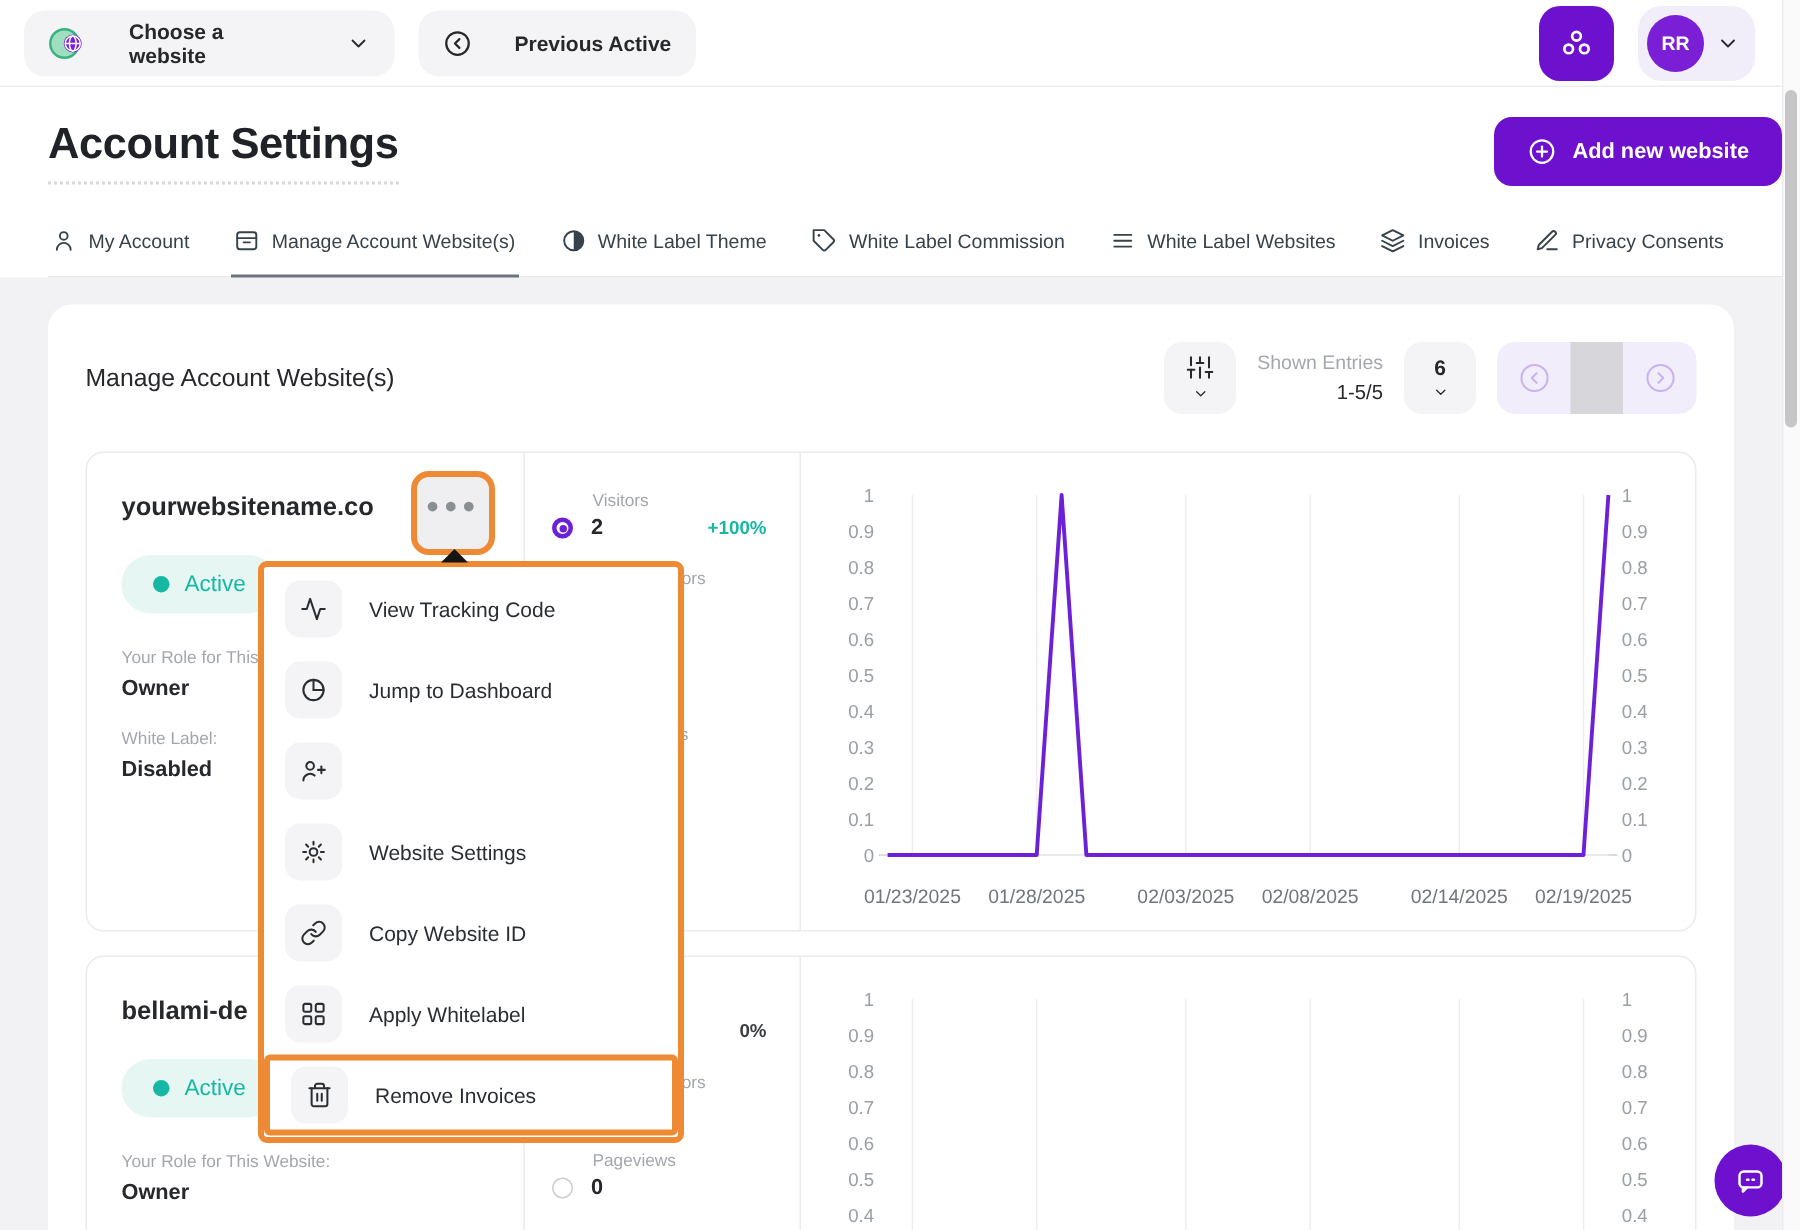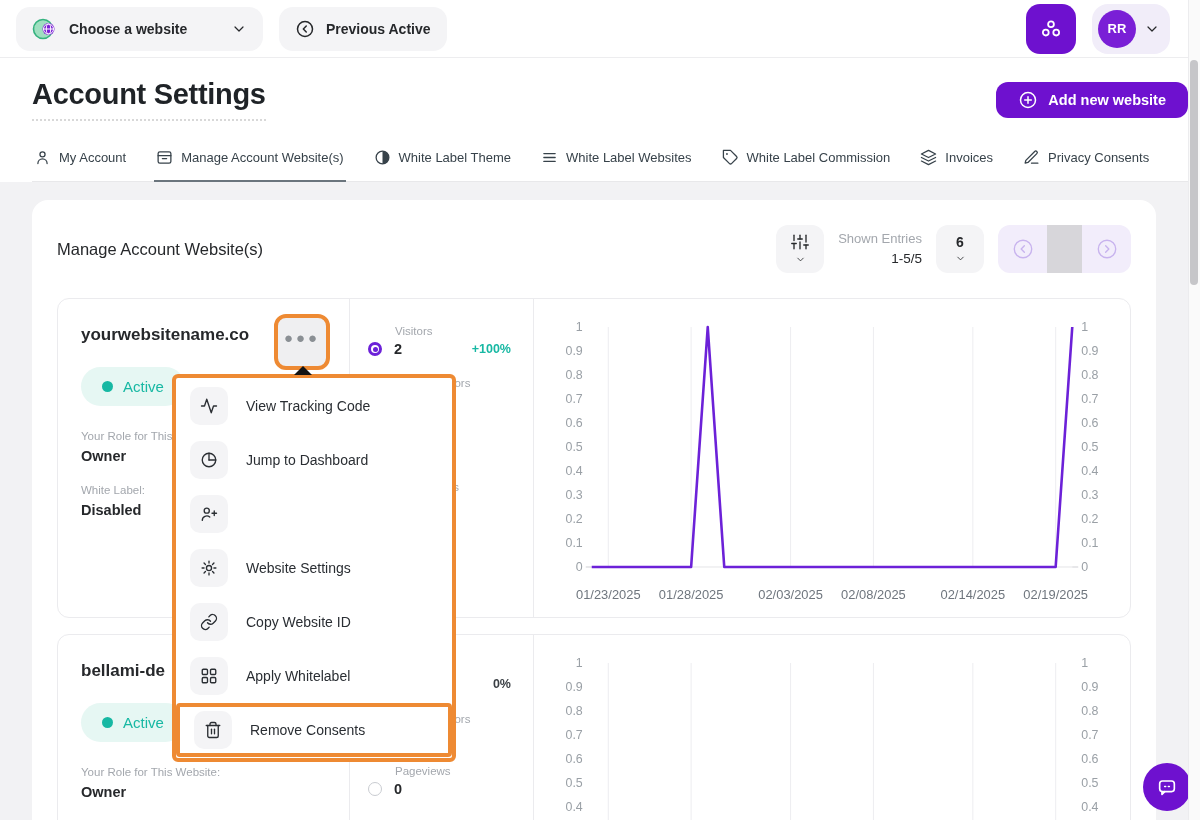--- a/index.html
+++ b/index.html
@@ -3,41 +3,41 @@
 <meta charset="utf-8">
 <style>
   * { margin:0; padding:0; box-sizing:border-box; }
   html,body { width:1200px; height:820px; overflow:hidden; background:#fff;
     font-family:"Liberation Sans","DejaVu Sans",sans-serif; color:#26282b; }
   .page { position:relative; width:1200px; height:820px; }
 
   
   .topbar { height:58px; display:flex; align-items:center; gap:16px; padding:0 16px;
     background:#fff; border-bottom:1px solid #ededef; }
-  .pill-btn { display:flex; align-items:center; gap:11px; height:44px; padding:0 16px;
+  .pill-btn { display:flex; align-items:center; gap:28px; height:44px; padding:0 16px;
     background:#f4f4f6; border-radius:14px; font-size:14px; font-weight:700; color:#26282b; cursor:pointer; }
   .pill-btn.chooser { width:247px; }
   .pill-btn .spacer { margin-left:auto; }
   .icon { display:inline-flex; align-items:center; justify-content:center; }
   .icon svg { display:block; }
   .topbar-right { margin-left:auto; display:flex; align-items:center; gap:16px; padding-right:14px; }
   .sq-purple { width:50px; height:50px; border-radius:14px; background:#6e11cf; display:flex;
     align-items:center; justify-content:center; color:#fff; cursor:pointer; }
   .avatar-pill { display:flex; align-items:center; gap:8px; height:50px; padding:6px 10px 6px 6px;
     background:#f1edf9; border-radius:16px; cursor:pointer; }
   .avatar { width:38px; height:38px; border-radius:50%; background:#7a1fd6; color:#fff;
     font-size:13px; font-weight:700; display:flex; align-items:center; justify-content:center; }
 
   
   .header { background:#fff; padding:20px 12px 0 32px; }
   .header-row { display:flex; align-items:center;gap:23px; }
   h1.title { font-size:29px; font-weight:700; color:#1f2327; letter-spacing:-0.3px;
     border-bottom:2px dotted #d8d8d8; padding-bottom:8px; }
   .header-actions { margin-left:auto; display:flex; align-items:center; gap:12px; }
-  .btn-primary { display:flex; align-items:center; gap:10px; height:36px; padding:0 22px;
+  .btn-primary { display:flex; align-items:center; gap:10px; height:46px; padding:0 22px;
     background:#6e11cf; color:#fff; border:none; border-radius:12px; font-size:14.5px; font-weight:700; cursor:pointer; }
   .date-pill { display:flex; align-items:center; gap:12px; height:46px; padding:0 16px;
     background:#f4f4f6; border-radius:12px; cursor:pointer; }
   .date-pill .label { font-size:14.5px; font-weight:700; color:#26282b; }
   .date-pill .value { font-size:13px; color:#3c4147; }
 
   
   .tabs { display:flex; gap:26px; margin-top:24px; border-bottom:1px solid #e8e8ea; padding-left:0; }
   .tab { display:flex; align-items:center; gap:8px; padding:4px 2px 14px 2px; font-size:13px;
     font-weight:500; color:#37424a; cursor:pointer; border-bottom:2.5px solid transparent; margin-bottom:-1px; white-space:nowrap; }
@@ -207,35 +207,35 @@
             <svg width="17" height="17" viewBox="0 0 24 24" fill="none" stroke="currentColor" stroke-width="1.8" stroke-linecap="round" stroke-linejoin="round">
               <circle cx="12" cy="12" r="9"></circle>
               <path d="M12 3a9 9 0 0 1 0 18z" fill="currentColor" stroke="none"></path>
             </svg>
           </span>
           <span>White Label Theme</span>
         </div>
         <div class="tab">
           <span class="icon">
             <svg width="17" height="17" viewBox="0 0 24 24" fill="none" stroke="currentColor" stroke-width="1.8" stroke-linecap="round" stroke-linejoin="round">
+              <path d="M20.59 13.41l-7.17 7.17a2 2 0 0 1-2.83 0L2 12V2h10l8.59 8.59a2 2 0 0 1 0 2.82z"></path>
+              <circle cx="7" cy="7" r="1.3" fill="currentColor" stroke="none"></circle>
+            </svg>
+          </span>
+          <span>White Label Commission</span>
+        </div>
+        <div class="tab">
+          <span class="icon">
+            <svg width="17" height="17" viewBox="0 0 24 24" fill="none" stroke="currentColor" stroke-width="1.8" stroke-linecap="round" stroke-linejoin="round">
               <line x1="4" y1="6.5" x2="20" y2="6.5"></line>
               <line x1="4" y1="12" x2="20" y2="12"></line>
               <line x1="4" y1="17.5" x2="20" y2="17.5"></line>
             </svg>
           </span>
           <span>White Label Websites</span>
-        </div>
-        <div class="tab">
-          <span class="icon">
-            <svg width="17" height="17" viewBox="0 0 24 24" fill="none" stroke="currentColor" stroke-width="1.8" stroke-linecap="round" stroke-linejoin="round">
-              <path d="M20.59 13.41l-7.17 7.17a2 2 0 0 1-2.83 0L2 12V2h10l8.59 8.59a2 2 0 0 1 0 2.82z"></path>
-              <circle cx="7" cy="7" r="1.3" fill="currentColor" stroke="none"></circle>
-            </svg>
-          </span>
-          <span>White Label Commission</span>
         </div>
         <div class="tab">
           <span class="icon">
             <svg width="17" height="17" viewBox="0 0 24 24" fill="none" stroke="currentColor" stroke-width="1.8" stroke-linecap="round" stroke-linejoin="round">
               <polygon points="12 2 2 7 12 12 22 7 12 2"></polygon>
               <polyline points="2 12 12 17 22 12"></polyline>
               <polyline points="2 17 12 22 22 17"></polyline>
             </svg>
           </span>
           <span>Invoices</span>
@@ -552,21 +552,21 @@
           <div class="menu-item">
             <span class="icon-box icon">
               <svg width="18" height="18" viewBox="0 0 24 24" fill="none" stroke="currentColor" stroke-width="1.8" stroke-linecap="round" stroke-linejoin="round">
                 <path d="M3 6h18"></path>
                 <path d="M19 6v14a2 2 0 0 1-2 2H7a2 2 0 0 1-2-2V6"></path>
                 <path d="M8 6V4a2 2 0 0 1 2-2h4a2 2 0 0 1 2 2v2"></path>
                 <line x1="10" y1="11" x2="10" y2="17"></line>
                 <line x1="14" y1="11" x2="14" y2="17"></line>
               </svg>
             </span>
-            <span class="mi-label">Remove Consents</span>
+            <span class="mi-label">Remove Invoices</span>
           </div>
         </div>
       </div>
   </div>
 
   <div class="chat-fab">
     <span class="icon">
         <svg width="22" height="22" viewBox="0 0 24 24" fill="none" stroke="currentColor" stroke-width="1.8" stroke-linecap="round" stroke-linejoin="round">
           <rect x="4" y="5.5" width="16" height="11.5" rx="3"></rect>
           <path d="M9.5 17l-3 3v-3"></path>

